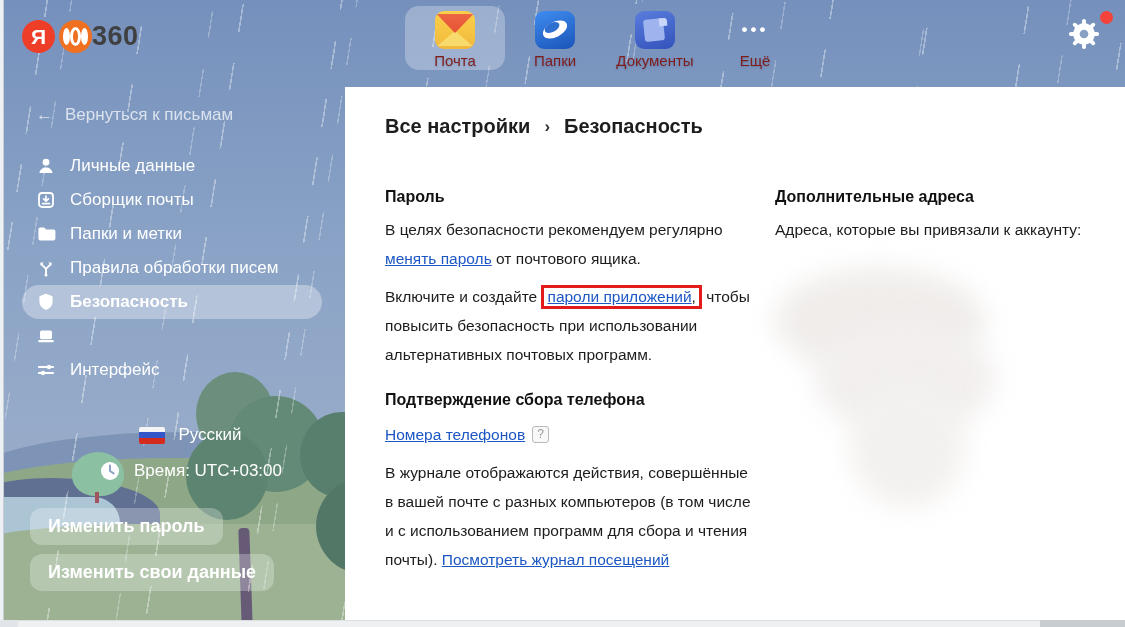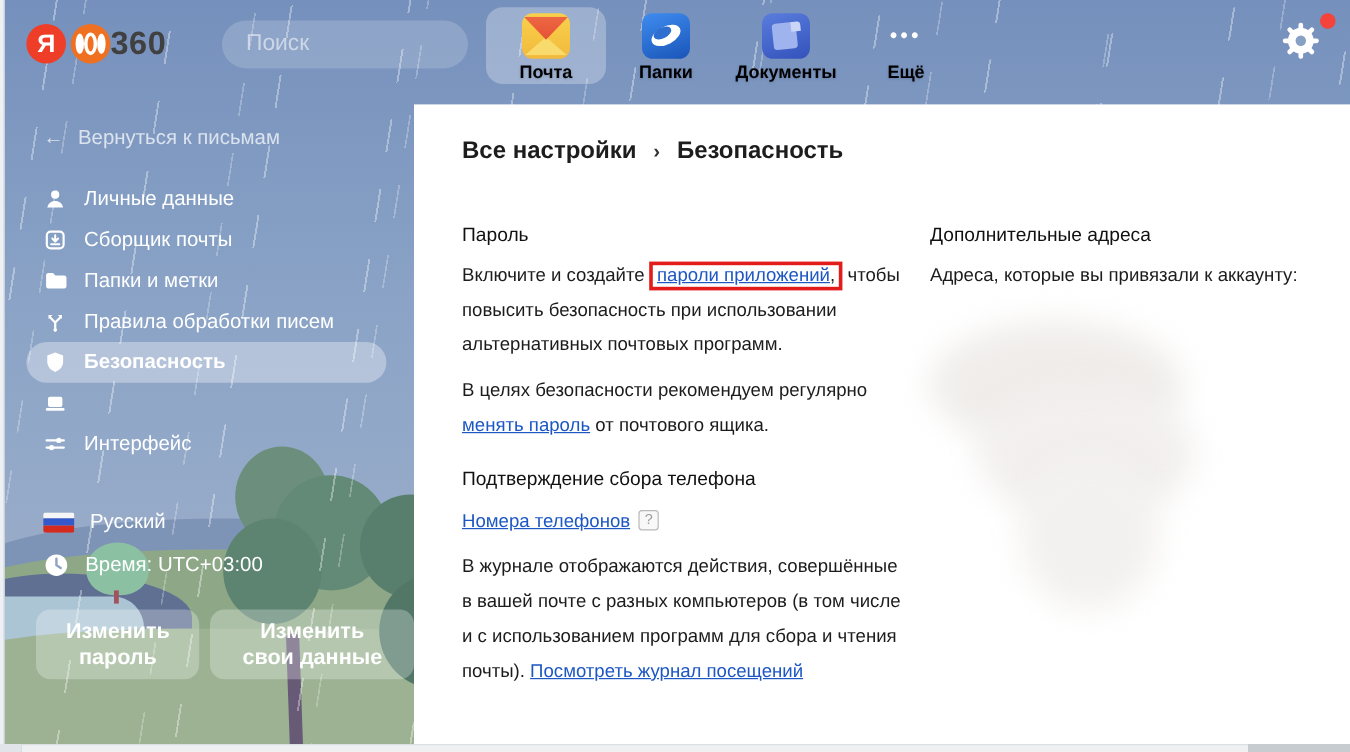--- a/index.html
+++ b/index.html
@@ -47,21 +47,21 @@
   .logo-text { color:#404040; font-size:27px; font-weight:800; margin-left:0; letter-spacing:.5px; }
 
   .search { position:absolute; left:185px; top:17px; width:205px; height:40px; border-radius:20px; background:rgba(255,255,255,.17); display:flex; align-items:center; }
   .search input { flex:1; background:transparent; border:none; outline:none; padding:0 0 0 20px; font-size:19px; color:#fff; font-family:"Liberation Sans",sans-serif; }
   .search input::placeholder { color:rgba(255,255,255,.55); }
   .search .mag { margin-right:14px; display:flex; }
 
   .apps { position:absolute; left:405px; top:6px; display:flex; }
   .app { width:100px; height:64px; display:flex; flex-direction:column; align-items:center; justify-content:flex-start; border-radius:14px; padding-top:5px; cursor:pointer; }
   .app.active { background:rgba(255,255,255,.28); }
-  .app .lbl { color:#000000; font-size:15px; font-weight:bold; margin-top:3px; text-shadow:0 1px 2px rgba(40,60,100,.25); }
+  .app .lbl { color:#7f1d1d; font-size:15px; font-weight:normal; margin-top:3px; text-shadow:0 1px 2px rgba(40,60,100,.25); }
   .appicon { width:40px; height:38px; border-radius:9px; position:relative; overflow:hidden; }
   .icon-mail { background:linear-gradient(180deg,#f9d04b,#f2b93c); }
   .icon-mail .flap { position:absolute; left:0; top:0; width:100%; height:100%; background:linear-gradient(180deg,#ee6a43,#e0402c); clip-path:polygon(4% 8%, 96% 8%, 50% 58%); }
   .icon-mail .vee  { position:absolute; left:0; top:0; width:100%; height:100%; background:#f8da6d; clip-path:polygon(6% 92%, 50% 52%, 94% 92%); }
   .icon-disk { background:linear-gradient(160deg,#3f8cf0,#1a55b8); }
   .icon-disk .sw { position:absolute; left:7px; top:11px; width:26px; height:15px; background:#fff; border-radius:50%; transform:rotate(-27deg); }
   .icon-disk .sw2{ position:absolute; left:9px; top:12px; width:16px; height:9px; background:#2f6fd0; border-radius:50%; transform:rotate(-27deg); }
   .icon-docs { background:linear-gradient(160deg,#5a7ddd,#3352bb); }
   .icon-docs .pg { position:absolute; left:9px; top:8px; width:20px; height:22px; background:#9fb4ef; border-radius:3px; transform:rotate(-6deg); }
   .icon-docs .fold { position:absolute; right:8px; top:7px; width:8px; height:8px; background:#c9d6f8; border-radius:0 3px 0 0; transform:rotate(-6deg); }
@@ -70,36 +70,36 @@
   .gear-wrap { position:absolute; left:1066px; top:16px; width:44px; height:44px; cursor:pointer; }
   .gear-dot { position:absolute; right:-3px; top:-5px; width:13px; height:13px; border-radius:50%; background:#f4433a; }
 
   
   .sidebar { position:absolute; left:0; top:75px; width:345px; bottom:0; z-index:4; color:#fff; }
   .back { display:flex; align-items:center; gap:12px; margin:30px 0 0 36px; color:rgba(255,255,255,.72); font-size:17px; cursor:pointer; }
   .menu { margin:24px 0 0 22px; width:300px; display:flex; flex-direction:column; }
   .mitem { display:flex; align-items:center; gap:14px; padding:7px 14px; border-radius:18px; font-size:17px; cursor:pointer; }
   .mitem .ic { width:20px; display:flex; justify-content:center; }
   .mitem.active { background:rgba(255,255,255,.34); font-weight:bold; }
-  .meta { margin:38px 0 0 36px; display:flex; flex-direction:column; gap:15px; font-size:17px; }
+  .meta { margin:38px 0 0 36px; display:flex; flex-direction:column; gap:15px; font-size:17px;align-items:center; }
   .mrow { display:flex; align-items:center; gap:13px; }
   .flag { width:26px; height:17px; border-radius:2px; overflow:hidden; display:flex; flex-direction:column; }
   .flag i { flex:1; } .flag .w{background:#f5f5f5;} .flag .b{background:#3458c9;} .flag .r{background:#d52b1e;}
-  .sbtns { margin:26px 0 0 30px; display:flex; gap:9px; align-items:flex-start; }
+  .sbtns { margin:26px 0 0 30px; display:flex; flex-direction:column; gap:9px; align-items:flex-start; }
   .sbtn { background:rgba(255,255,255,.27); border:none; border-radius:12px; padding:8px 18px; color:#fff; font-size:18px; font-weight:bold; font-family:"Liberation Sans",sans-serif; cursor:pointer; }
 
   
   .panel { position:absolute; left:345px; top:87px; width:780px; height:545px; background:#fff; z-index:6; overflow:hidden; }
   .crumbs { display:flex; align-items:center; gap:14px; padding:28px 0 0 40px; font-size:20px; font-weight:bold; color:#1d1d1d; }
   .crumbs .sep { font-size:17px; color:#333; }
   .crumbs .root { cursor:pointer; }
   .cols { display:flex; gap:15px; padding:50px 0 0 40px; }
   .col-l { width:375px; }
   .col-r { width:330px; }
-  h3.sec { font-size:16px; font-weight:normal; color:#111; }
+  h3.sec { font-size:16px; font-weight:bold; color:#111; }
   .body { font-size:15.5px; line-height:29px; color:#1c1c1c; }
   .col-l p { margin-top:9px; }
   a.lnk { color:#1c57c4; text-decoration:underline; cursor:pointer; }
   .redbox { border:3px solid #e21b1b; padding:0 3px 1px 3px; }
   .h-phone { margin-top:22px; }
   .phone-row { margin-top:11px; font-size:15.5px; line-height:29px; }
   .help { display:inline-block; width:17px; height:17px; border:1px solid #b9b9b9; border-radius:3px; background:#f8f8f8; color:#9a9a9a; font-size:12px; line-height:15px; text-align:center; margin-left:7px; vertical-align:2px; }
   .h-journal { margin-top:26px; }
 
   .blur-blob { position:relative; margin-top:24px; width:250px; height:230px; }
@@ -144,29 +144,20 @@
     <div class="logo">
       <div class="logo-ya">Я</div>
       <div class="logo-360ball">
           <i class="l"></i>
           <i class="m"></i>
           <i class="r"></i>
         </div>
       <div class="logo-text">360</div>
     </div>
 
-    <div class="search">
-      <input type="text" placeholder="Поиск" style="">
-      <span class="mag">
-        <svg width="22" height="22" viewBox="0 0 22 22">
-            <circle cx="9.5" cy="9.5" r="6.5" fill="none" stroke="rgba(255,255,255,.75)" stroke-width="2"></circle>
-            <line x1="14.5" y1="14.5" x2="19" y2="19" stroke="rgba(255,255,255,.75)" stroke-width="2" stroke-linecap="round"></line>
-          </svg>
-      </span>
-    </div>
 
     <div class="apps">
       <div class="app active">
         <div class="appicon icon-mail">
             <span class="vee"></span>
             <span class="flap"></span>
           </div>
         <div class="lbl">Почта</div>
       </div>
       <div class="app">
@@ -304,22 +295,22 @@
   <div class="panel">
     <div class="crumbs">
       <span class="root">Все настройки</span>
       <span class="sep">›</span>
       <span>Безопасность</span>
     </div>
 
     <div class="cols">
       <div class="col-l">
         <h3 class="sec">Пароль</h3>
+        <p class="body"><span>В целях безопасности рекомендуем регулярно </span><a class="lnk">менять пароль</a><span> от почтового ящика.</span></p>
         <p class="body"><span>Включите и создайте </span><span class="redbox"><a class="lnk">пароли приложений</a><span>,</span></span><span> чтобы повысить безопасность при использовании альтернативных почтовых программ.</span></p>
-        <p class="body"><span>В целях безопасности рекомендуем регулярно </span><a class="lnk">менять пароль</a><span> от почтового ящика.</span></p>
 
         <h3 class="sec h-phone">Подтверждение сбора телефона</h3>
         <div class="phone-row"><a class="lnk">Номера телефонов</a><span class="help">?</span></div>
 
         <p class="body"><span>В журнале отображаются действия, совершённые в вашей почте с разных компьютеров (в том числе и с использованием программ для сбора и чтения почты). </span><a class="lnk">Посмотреть журнал посещений</a></p>
 
       </div>
 
       <div class="col-r">
         <h3 class="sec">Дополнительные адреса</h3>

